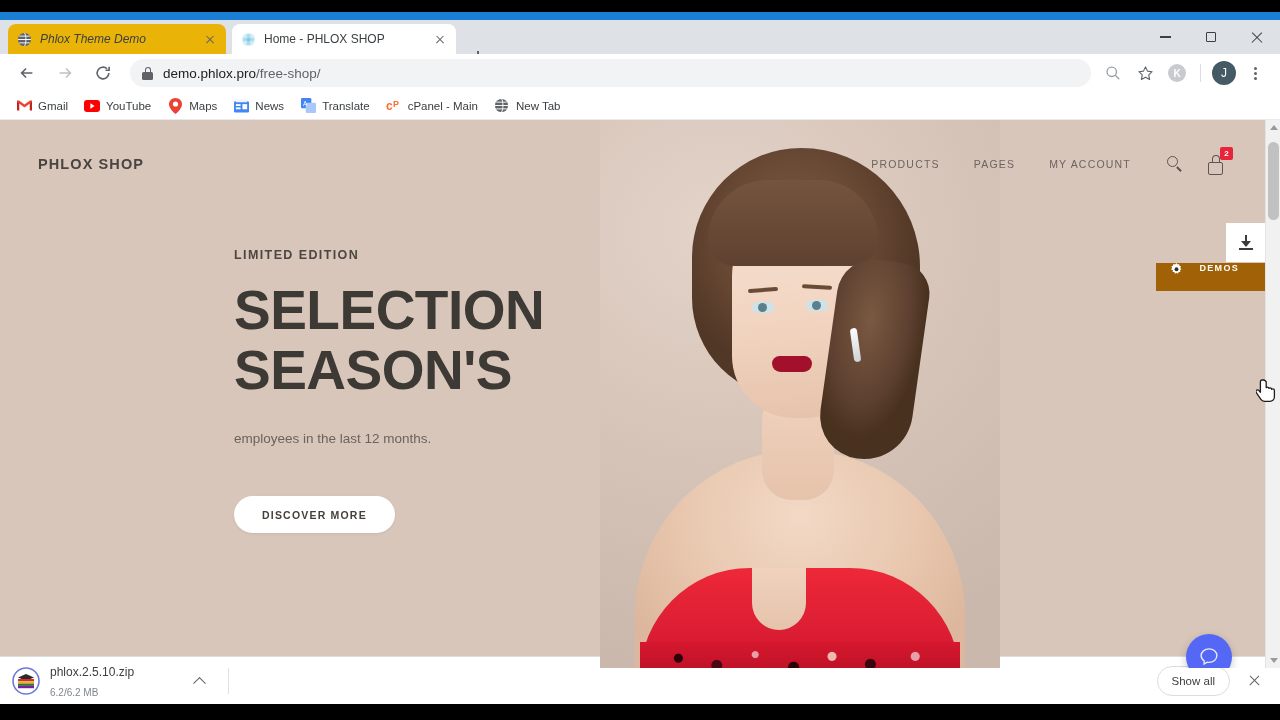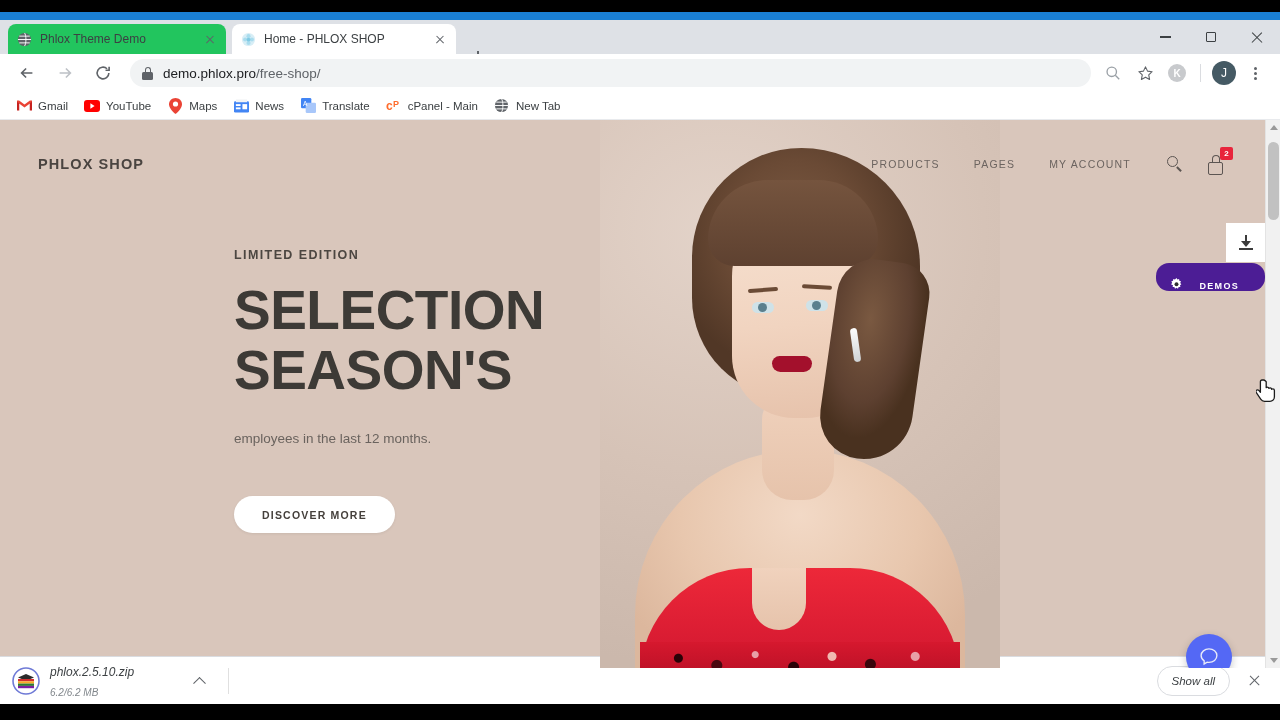--- a/index.html
+++ b/index.html
@@ -14,21 +14,21 @@
   .blue-strip   { position:absolute; left:0; top:12px; width:1280px; height:8px; background:#1a7fd4; }
   .letterbox-bottom { position:absolute; left:0; top:704px; width:1280px; height:16px; background:#000; }
 
   
   #browser { position:absolute; left:0; top:20px; width:1280px; height:684px; background:#dee1e6; }
 
   
   .tabstrip { position:relative; height:34px; background:#dee1e6; }
   .tab { position:absolute; top:4px; height:30px; display:flex; align-items:center;
          border-radius:8px 8px 0 0; padding:0 8px; }
-  .tab.inactive { background:#22c55e; }
+  .tab.inactive { background:#eab308;font-style:italic; }
   .tab.active { background:#fff; }
   .tab-fav { width:16px; height:16px; flex:0 0 16px; margin-right:8px; display:flex;
              align-items:center; justify-content:center; }
   .tab-title { font-size:12px; color:#3c4043; white-space:nowrap; overflow:hidden;
                text-overflow:ellipsis; flex:1; }
   .tab-close { width:16px; height:16px; flex:0 0 16px; margin-left:6px; position:relative; }
   .tab-close::before, .tab-close::after {
     content:""; position:absolute; left:3px; top:7.5px; width:10px; height:1.3px;
     background:#5f6368; }
   .tab-close::before { transform:rotate(45deg); }
@@ -173,22 +173,22 @@
   
   .dl-square { position:absolute; right:0; top:103px; width:39px; height:39px;
                background:#fff; display:flex; align-items:center; justify-content:center; z-index:9; }
   .dl-arrow { width:14px; height:15px; position:relative; }
   .dl-arrow .sh { position:absolute; left:6px; top:0; width:2px; height:9px; background:#3b3b3b; }
   .dl-arrow .hd { position:absolute; left:2px; top:6px; width:0; height:0;
                   border-left:5px solid transparent; border-right:5px solid transparent;
                   border-top:6px solid #3b3b3b; }
   .dl-arrow .base { position:absolute; left:0; bottom:0; width:14px; height:2px; background:#3b3b3b; }
 
-  .demos-tab { position:absolute; right:0; top:143px; height:28px; background:#4c1d95;
-               display:flex; align-items:flex-end; padding:0 26px 0 14px; z-index:9;border-radius:13px; }
+  .demos-tab { position:absolute; right:0; top:143px; height:28px; background:#a16207;
+               display:flex; align-items:flex-start; padding:0 26px 0 14px; z-index:9; }
   .gear { width:13px; height:13px; margin-right:16px; position:relative; flex:0 0 13px; }
   .gear svg { display:block; }
   .demos-label { font-size:9px; font-weight:bold; letter-spacing:1.3px; color:#fff; }
 
   
   .chat { position:absolute; right:33px; bottom:-12px; width:46px; height:46px; border-radius:50%;
           background:#5468f5; display:flex; align-items:center; justify-content:center; z-index:9;
           box-shadow:0 3px 9px rgba(0,0,0,.22); }
   .chat svg { display:block; }
 
@@ -202,21 +202,21 @@
                    align-items:center; justify-content:center; }
   .sb-up { top:0; } .sb-dn { bottom:0; }
   .sb-tri { width:0; height:0; border-left:4px solid transparent; border-right:4px solid transparent; }
   .sb-tri.up { border-bottom:5px solid #9a9a9a; }
   .sb-tri.dn { border-top:5px solid #9a9a9a; }
   .sb-thumb { position:absolute; left:2px; top:22px; width:11px; height:78px;
               background:#c1c1c1; border-radius:6px; }
 
   
   .shelf { position:absolute; left:0; bottom:0; width:1280px; height:48px; background:#fff;
-           border-top:1px solid #dadce0; display:flex; align-items:center; padding:0 12px;font-style:italic; }
+           border-top:1px solid #dadce0; display:flex; align-items:center; padding:0 12px; }
   .dl-item { display:flex; align-items:center; }
   .zip-ic { width:28px; height:28px; margin-right:10px; flex:0 0 28px; position:relative; }
   .dl-text { line-height:1.25; }
   .dl-name { font-size:12px; color:#3c4043; }
   .dl-size { font-size:10px; color:#80868b; margin-top:2px; }
   .dl-caret { margin-left:54px; width:22px; height:22px; display:flex; align-items:center; justify-content:center; }
   .caret-up { width:9px; height:9px; border-left:1.5px solid #5f6368; border-top:1.5px solid #5f6368;
               transform:rotate(45deg) translate(2px,2px); }
   .shelf-div { width:1px; height:26px; background:#e0e0e0; margin-left:18px; }
   .shelf-right { margin-left:auto; display:flex; align-items:center; }

